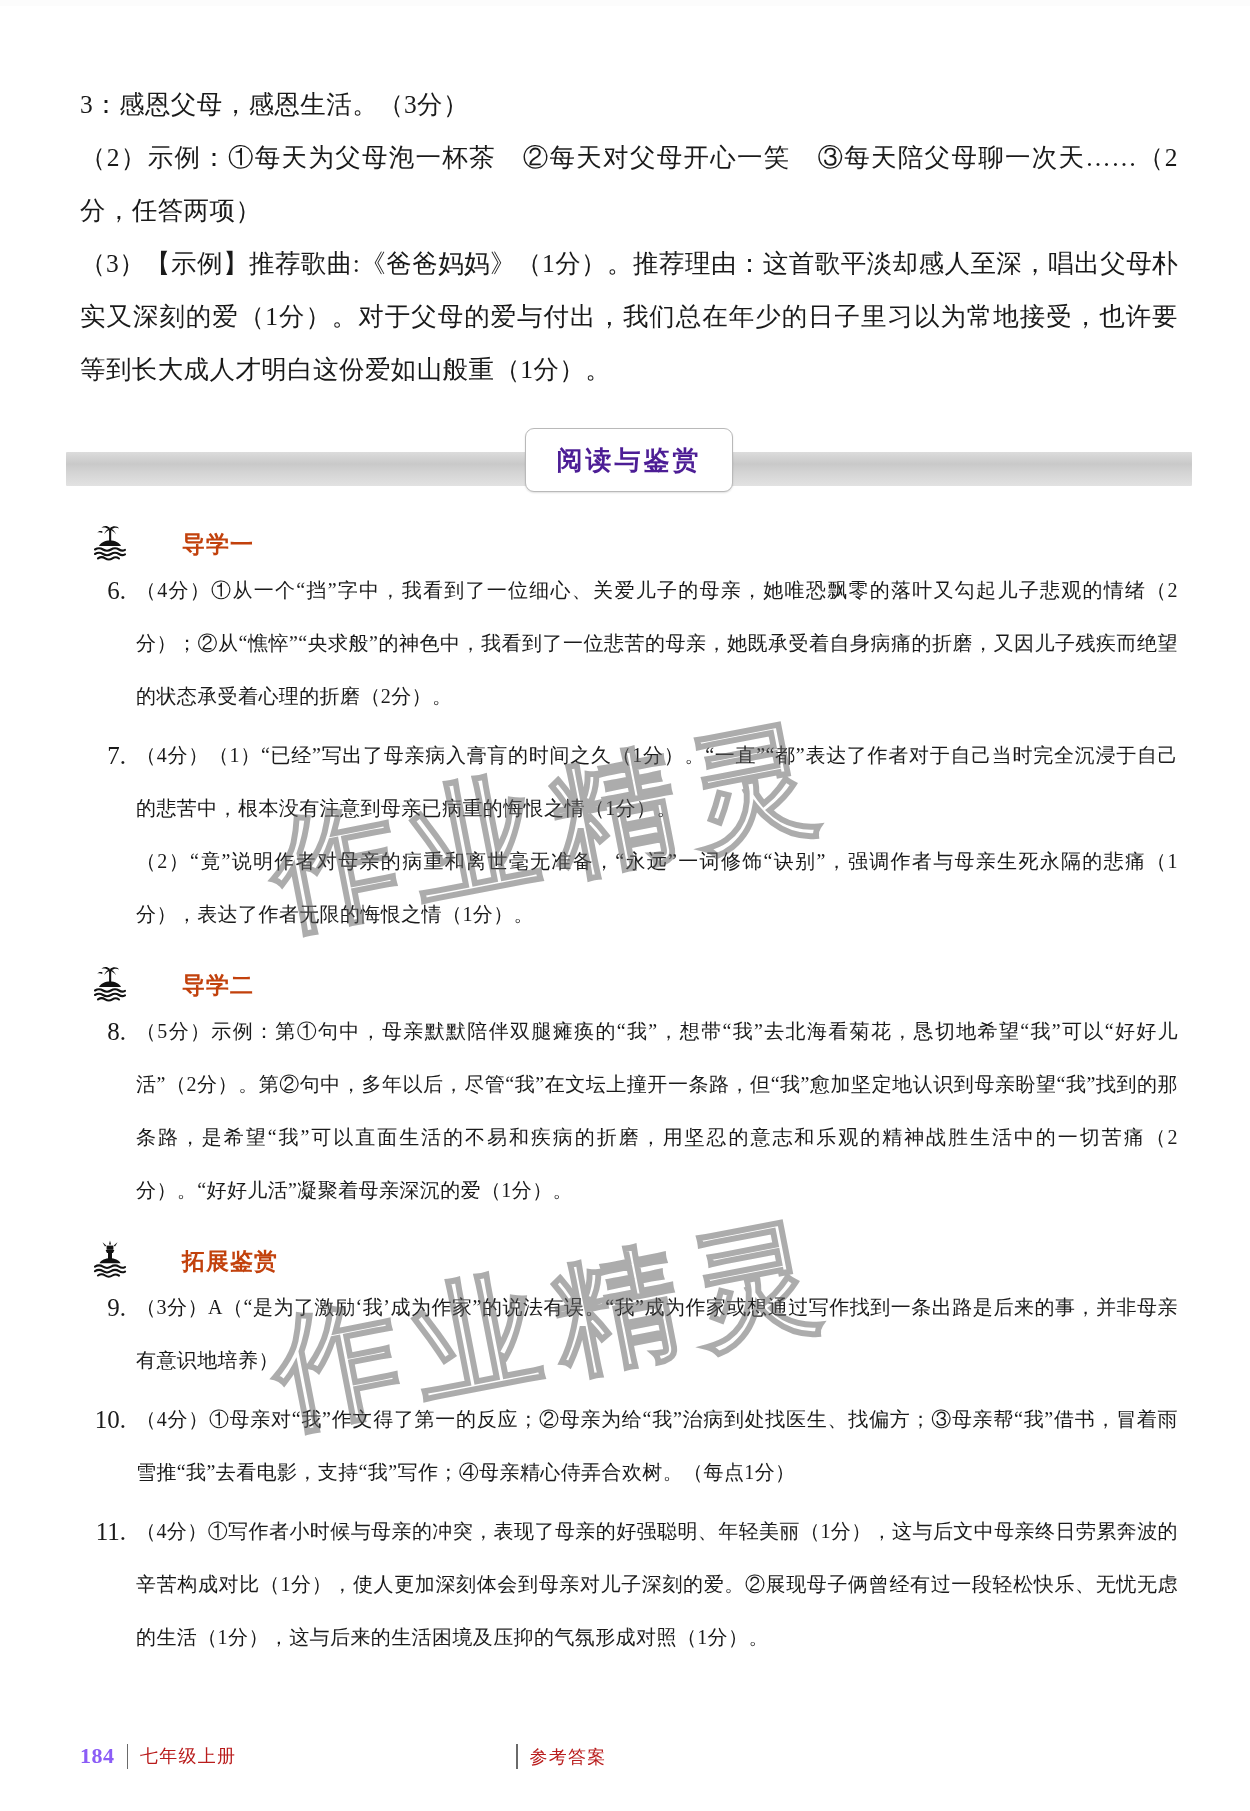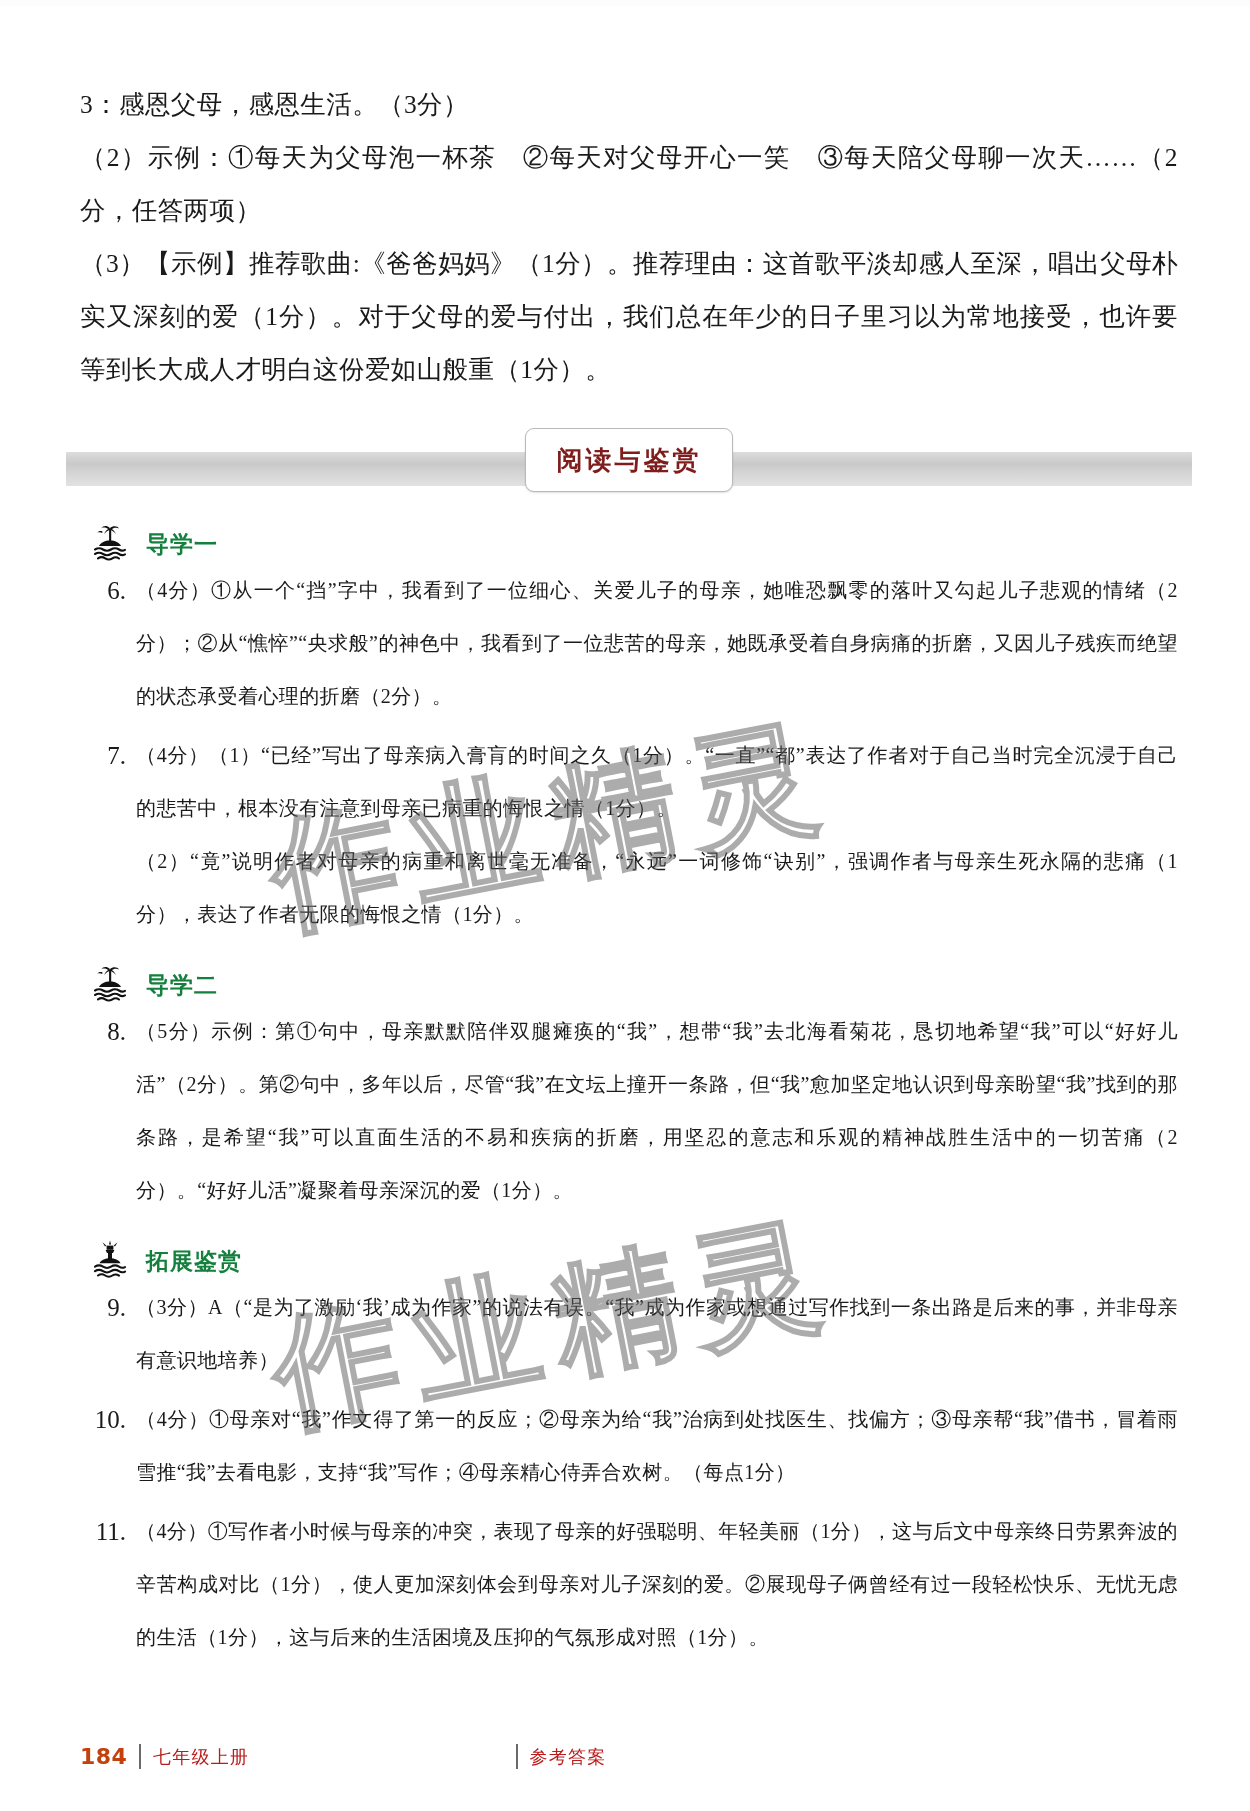--- a/index.html
+++ b/index.html
@@ -90,39 +90,40 @@
     display: flex;
     align-items: center;
     justify-content: center;
     box-shadow: 0 1px 2px rgba(0,0,0,0.13);
   }
   .banner-text {
     font-family: "DejaVu Sans", "Liberation Sans", sans-serif;
     font-weight: bold;
     font-size: 26px;
     letter-spacing: 3px;
-    color: #7f1d1d;
+    color: #4c1d95;
   }
 
   
   .guide {
     display: flex;
     align-items: flex-end;
     gap: 14px;
     margin: 18px 0 2px 8px;
     height: 44px;
   }
   .guide-icon { width: 44px; height: 40px; display: block; }
   .guide-text {
     font-family: "DejaVu Sans", "Liberation Sans", sans-serif;
     font-weight: bold;
     font-size: 23px;
     letter-spacing: 1px;
-    color: #15803d;
+    color: #c2410c;
     padding-bottom: 2px;
+    margin-left: 36px;
   }
 
   
   .footer {
     position: absolute;
     left: 80px;
     right: 72px;
     bottom: 42px;
     height: 40px;
     font-family: "DejaVu Sans", "Liberation Sans", sans-serif;
@@ -139,22 +140,23 @@
     position: absolute;
     left: 436px; bottom: 0;
     display: flex;
     align-items: center;
     gap: 12px;
     color: #3a3a3a;
   }
   .pagenum {
     font-size: 22px;
     font-weight: bold;
-    color: #c2410c;
+    color: #8b5cf6;
     letter-spacing: 0.5px;
+    font-family: Liberation Serif, serif;
   }
   .vbar {
     display: inline-block;
     width: 1.6px;
     height: 25px;
     background: #6a6a6a;
   }
   .footer-label {
     font-size: 18px;
     letter-spacing: 1.2px;

